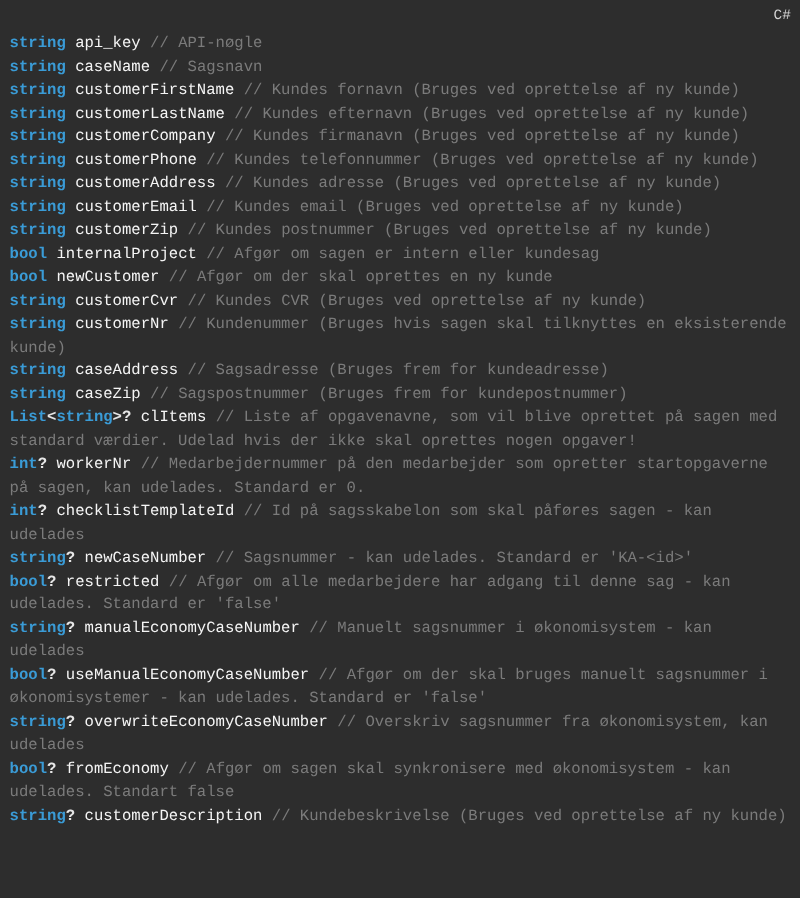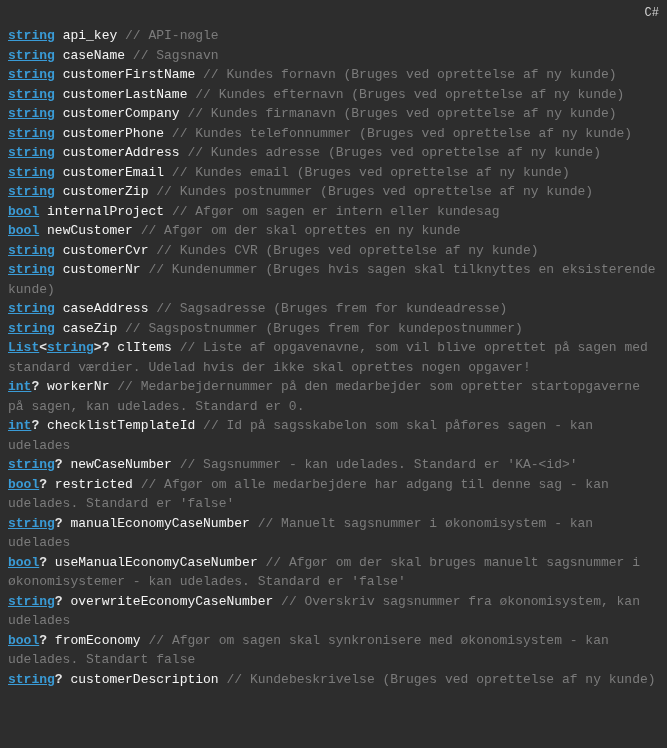--- a/index.html
+++ b/index.html
@@ -26,21 +26,21 @@
       font-size: 12px;
     }
     .code-content {
       margin-top: 18px;
       white-space: pre-wrap;
       word-wrap: break-word;
     }
     .line {
       display: block;
     }
-    .type { color: #3a9bd6; font-weight: bold; text-decoration: underline; }
+    .type { color: #3a9bd6; font-weight: bold; }
     .nullable { color: #e6e6e6; font-weight: bold;}
     .ident { color: #f5f5f5; font-weight: normal; }
     .comment { color: #7b7b7b; }
     .generic { color: #e6e6e6; font-weight: bold;}
   </style>
 </head>
 <body>
 
 <div class="code-block">
   <div class="lang-badge">C#</div>

